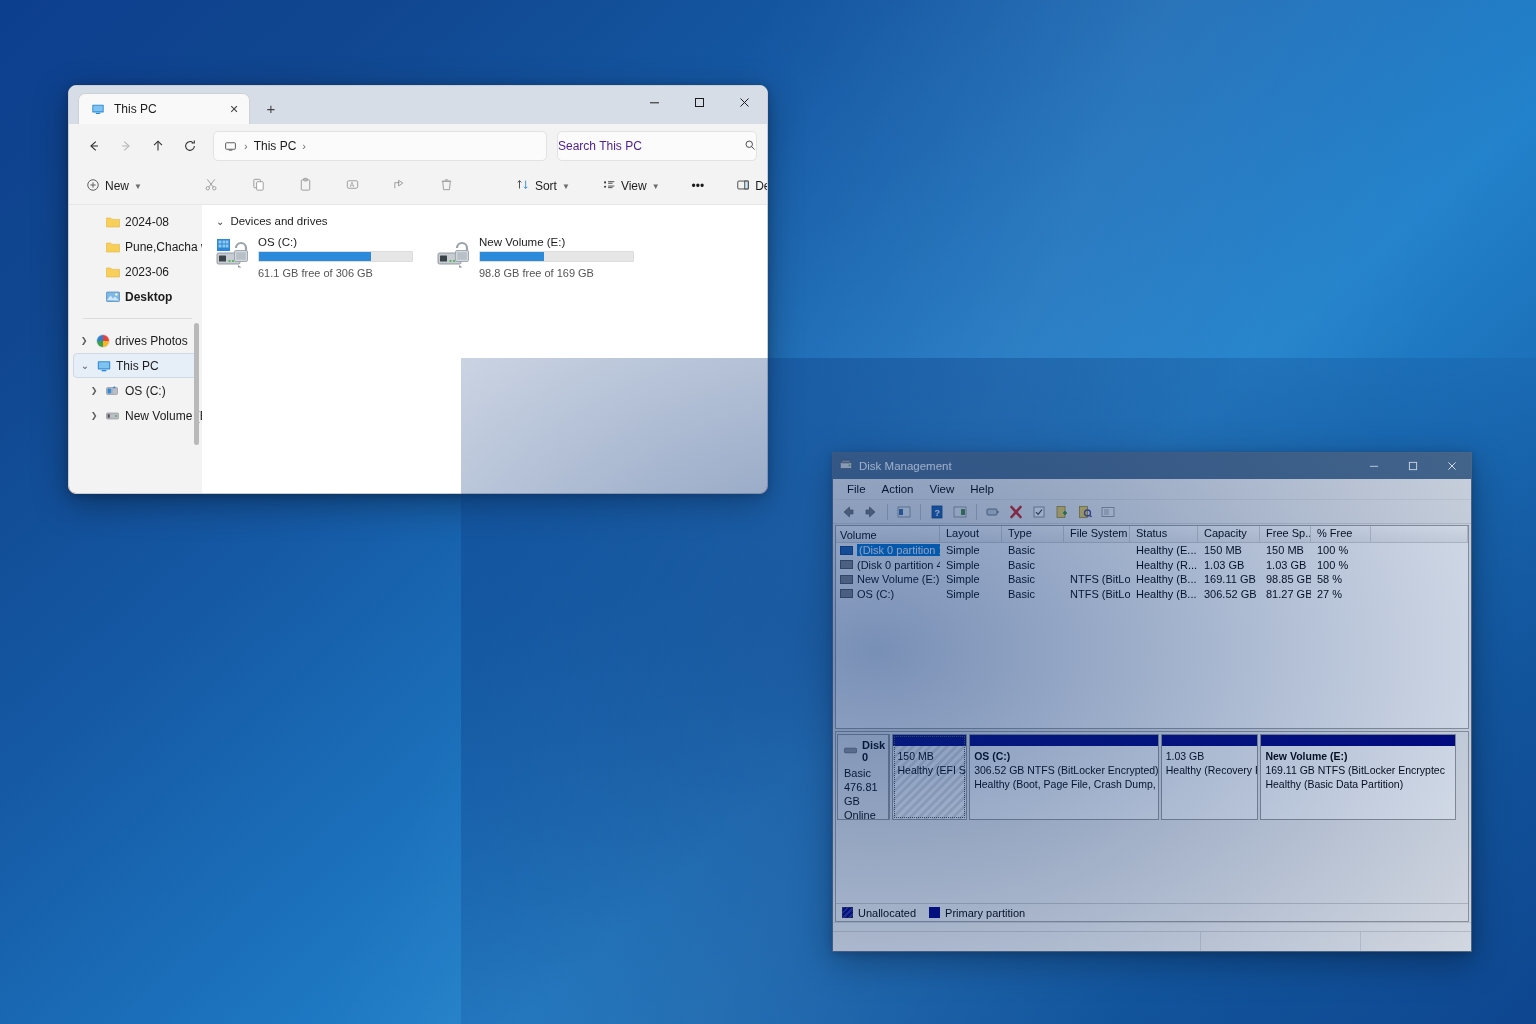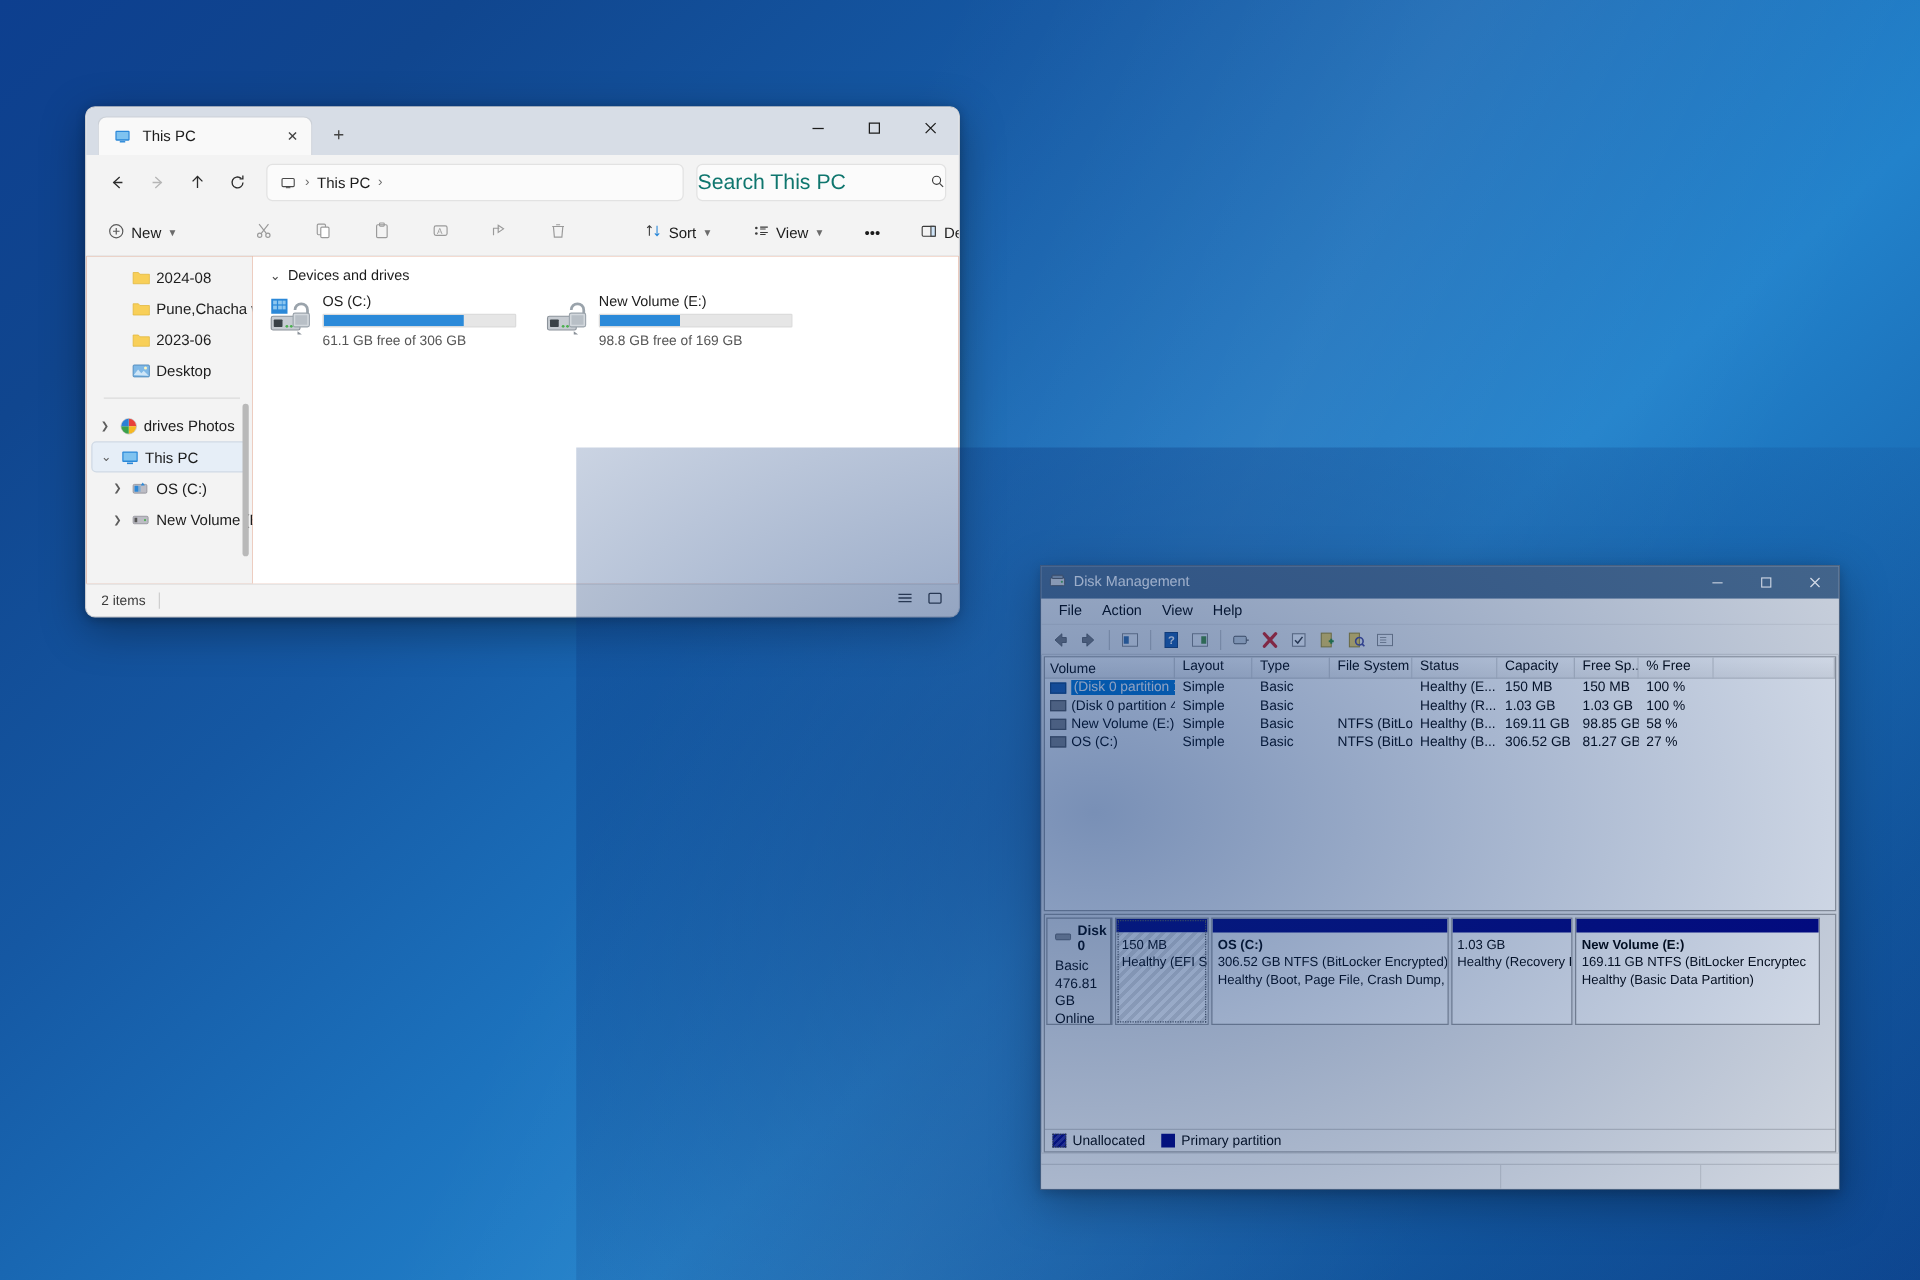--- a/index.html
+++ b/index.html
@@ -103,21 +103,21 @@
     flex: 1; height: 30px; margin-left: 6px;
     background: #fbfbfb; border: 1px solid #e2e2e2; border-radius: 5px;
     display: flex; align-items: center; padding: 0 8px; gap: 3px;
     font-size: 12px; color: #1c1c1c;
   }
   .crumb-sep { color: #6b6b6b; font-size: 11px; padding: 0 3px; }
   .searchbox {
     width: 200px; height: 30px; margin-left: 8px;
     background: #fbfbfb; border: 1px solid #e2e2e2; border-radius: 5px;
     display: flex; align-items: center; padding: 0 0;
-    font-size: 17px; color: #0f766e;
+    font-size: 12px; color: #4c1d95;
   }
   .searchbox .sq { margin-left: auto; color: #3a3a3a; }
 
   .ex-toolbar {
     height: 37px; background: #f3f3f3;
     display: flex; align-items: center; padding: 0 10px; gap: 18px;
     border-bottom: 1px solid #e7e7e7; flex: 0 0 auto;
   }
   .tb-item {
     height: 28px; border-radius: 5px; padding: 0 7px;
@@ -469,21 +469,21 @@
           </div>
           <div class="nav-row" style="padding-left: 14px;">
             <span class="nav-exp"></span>
             <span class="nav-ico">
               <svg width="16" height="16" viewBox="0 0 16 16">
                 <path d="M1.5 4 h4.2 l1.2 1.4 h7.6 v7.6 h-13 Z" fill="#f8cf58" stroke="#e0b63c" stroke-width="0.6"></path>
               </svg>
             </span>
             <span>2023-06</span>
           </div>
-          <div class="nav-row" style="padding-left: 14px;">
+          <div class="nav-row" style="padding-left: 14px; font-weight: bold;">
             <span class="nav-exp"></span>
             <span class="nav-ico">
               <svg width="16" height="16" viewBox="0 0 16 16">
                 <rect x="1.5" y="3" width="13" height="9.5" rx="0.8" fill="#7fb8e6" stroke="#4a86b8" stroke-width="0.7"></rect>
                 <path d="M2 11 L5.5 6.5 L8 9.5 L10 7.5 L14 11.5 Z" fill="#cfe6f7"></path>
                 <circle cx="11.4" cy="5.4" r="1.2" fill="#fff7c0"></circle>
               </svg>
             </span>
             <span>Desktop</span>
           </div>
@@ -585,32 +585,20 @@
                 <div class="bar">
                   <div class="bar-fill" style="width: 42%;"></div>
                 </div>
                 <div class="drive-free">98.8 GB free of 169 GB</div>
               </div>
             </div>
           </div>
       </div>
     </div>
 
-    <div class="ex-status">
-      <span>2 items</span>
-      <span class="divider"></span>
-      <span class="view-btns">
-        <span><svg width="14" height="14" viewBox="0 0 16 16">
-              <path d="M2 4 h12 M2 7.3 h12 M2 10.6 h12" stroke="#3a3a3a" stroke-width="1.3"></path>
-            </svg></span>
-        <span><svg width="14" height="14" viewBox="0 0 16 16">
-              <rect x="2.5" y="3" width="11" height="9" rx="1" fill="none" stroke="#3a3a3a" stroke-width="1.2"></rect>
-            </svg></span>
-      </span>
-    </div>
   </div>
 
   <div id="diskmgmt" class="win">
 
     <div class="dm-titlebar">
       <span>
         <svg width="14" height="14" viewBox="0 0 16 16">
             <rect x="1.5" y="5" width="13" height="7" rx="1" fill="#dcdcdc" stroke="#555" stroke-width="0.8"></rect>
             <rect x="3" y="2.5" width="10" height="3" rx="0.6" fill="#9aa6b2" stroke="#555" stroke-width="0.8"></rect>
             <circle cx="12" cy="8.5" r="1" fill="#4caf50"></circle>

